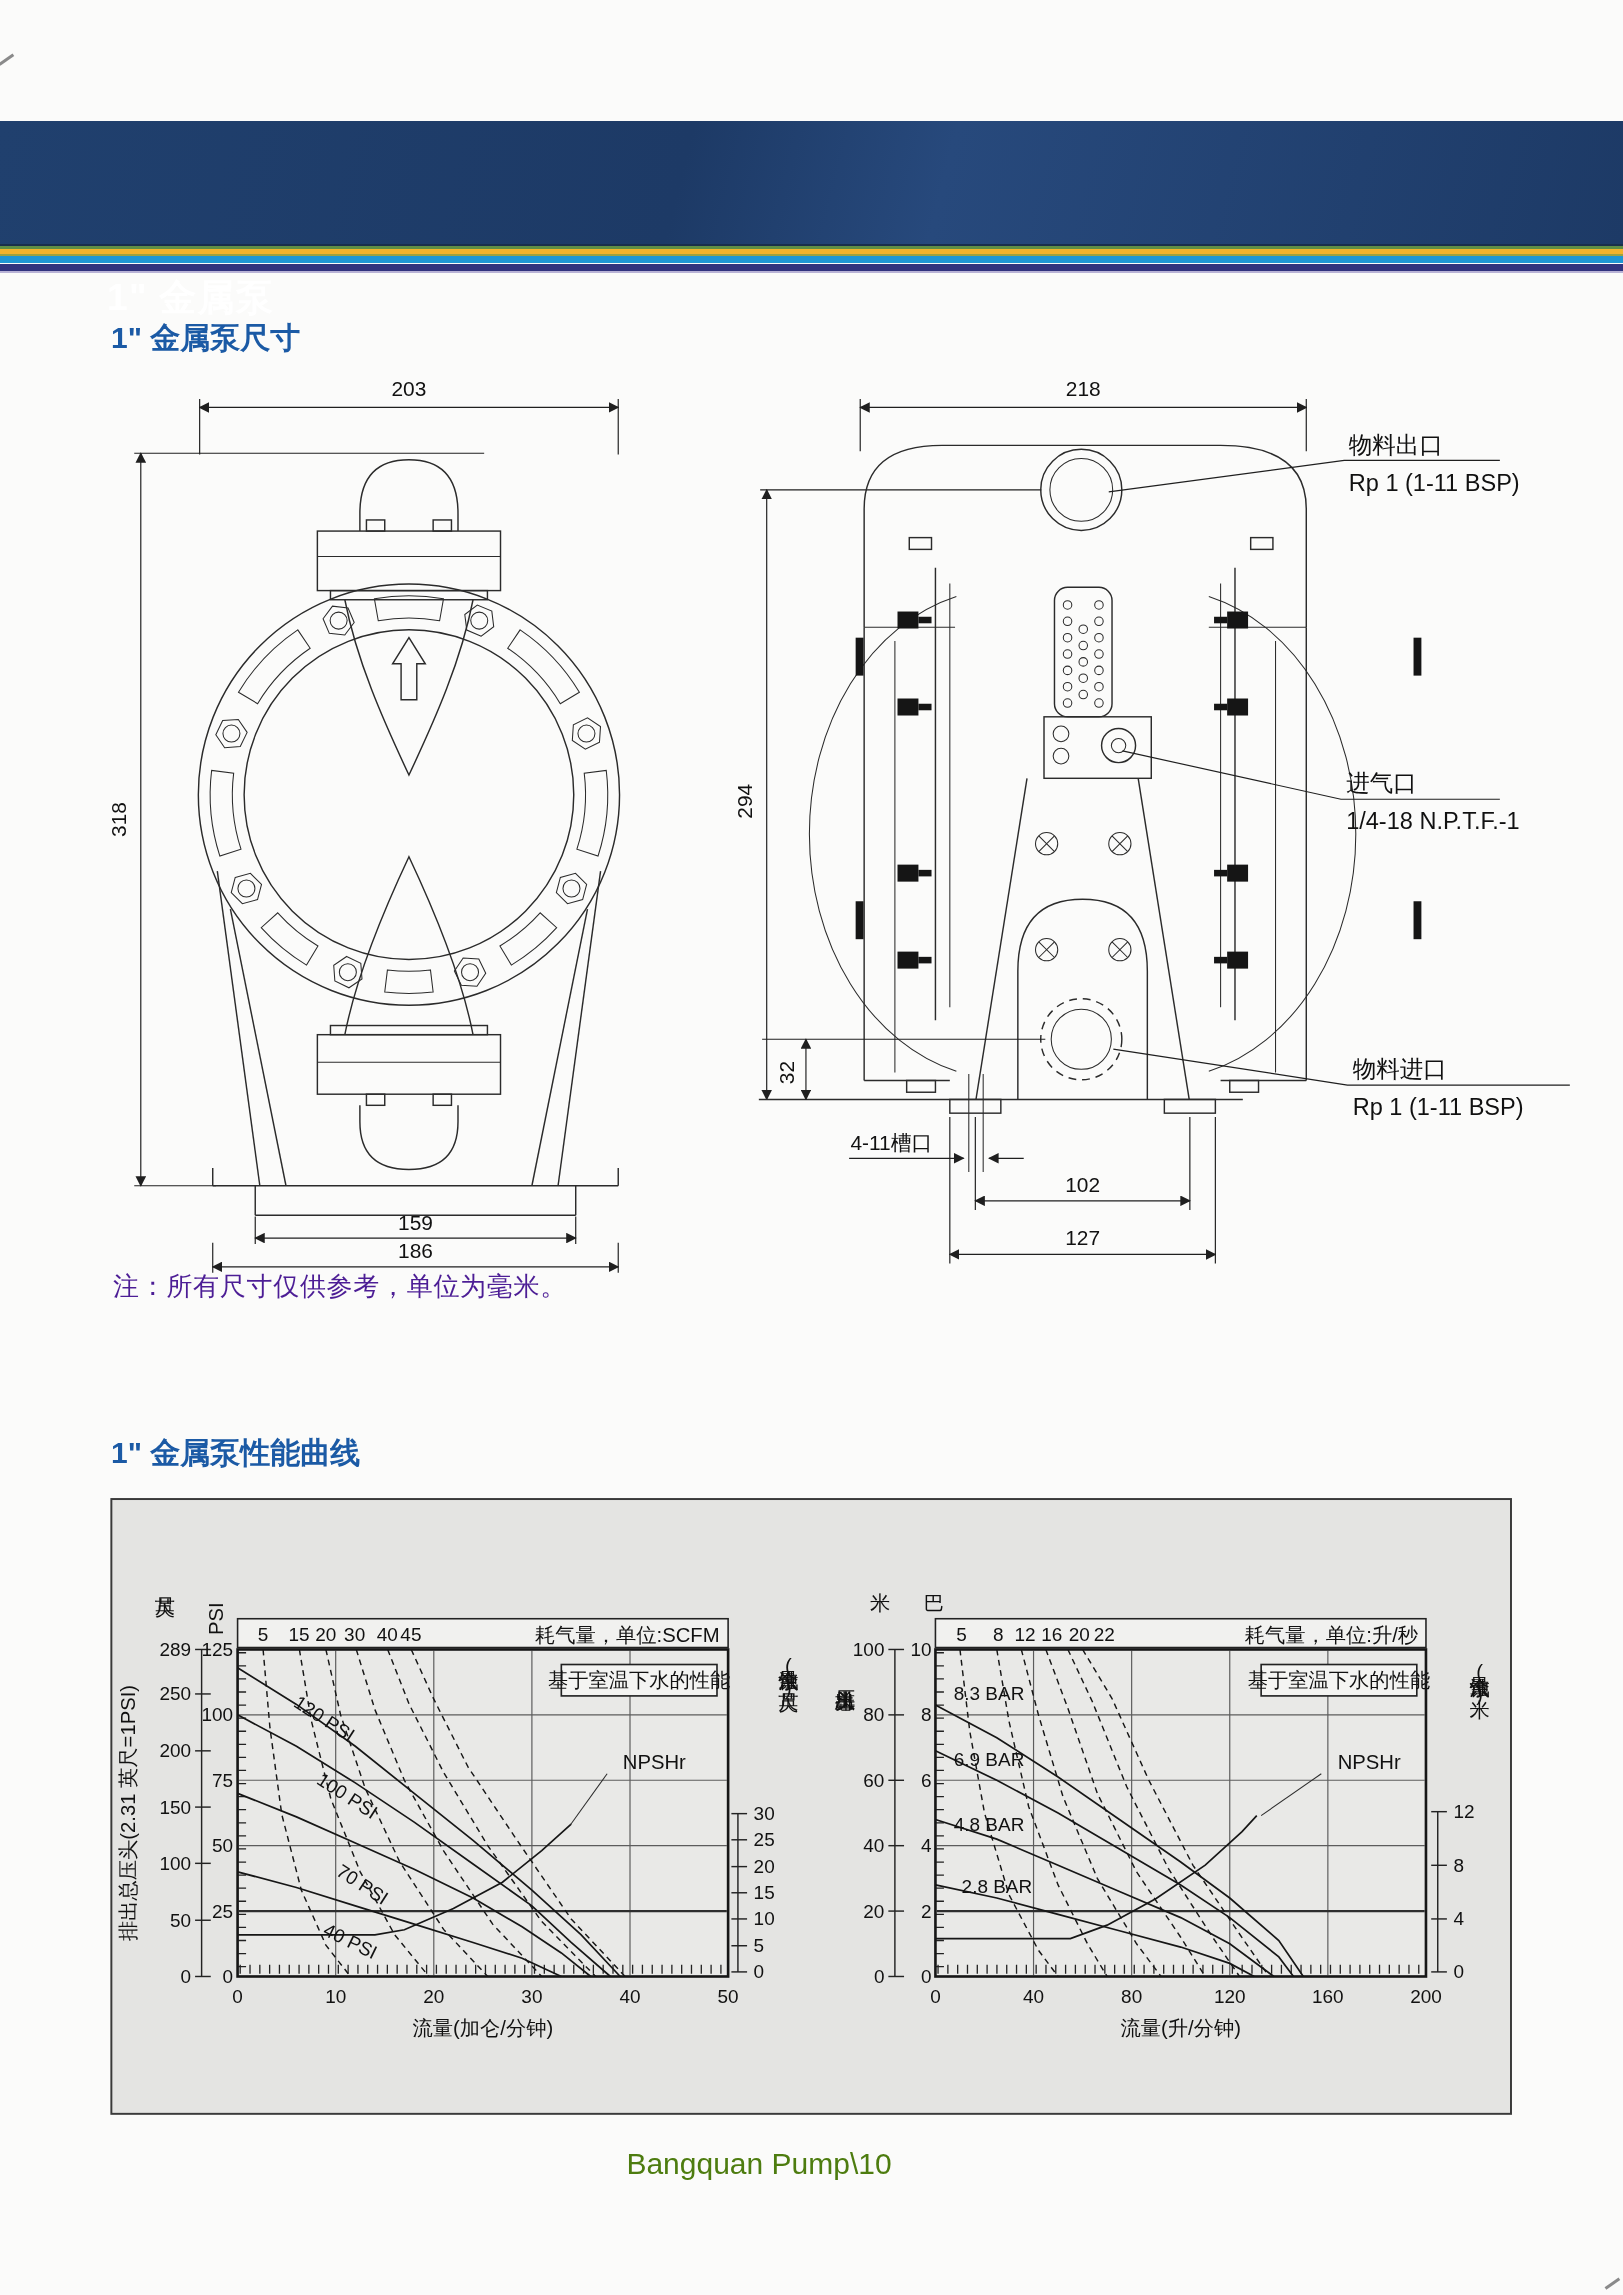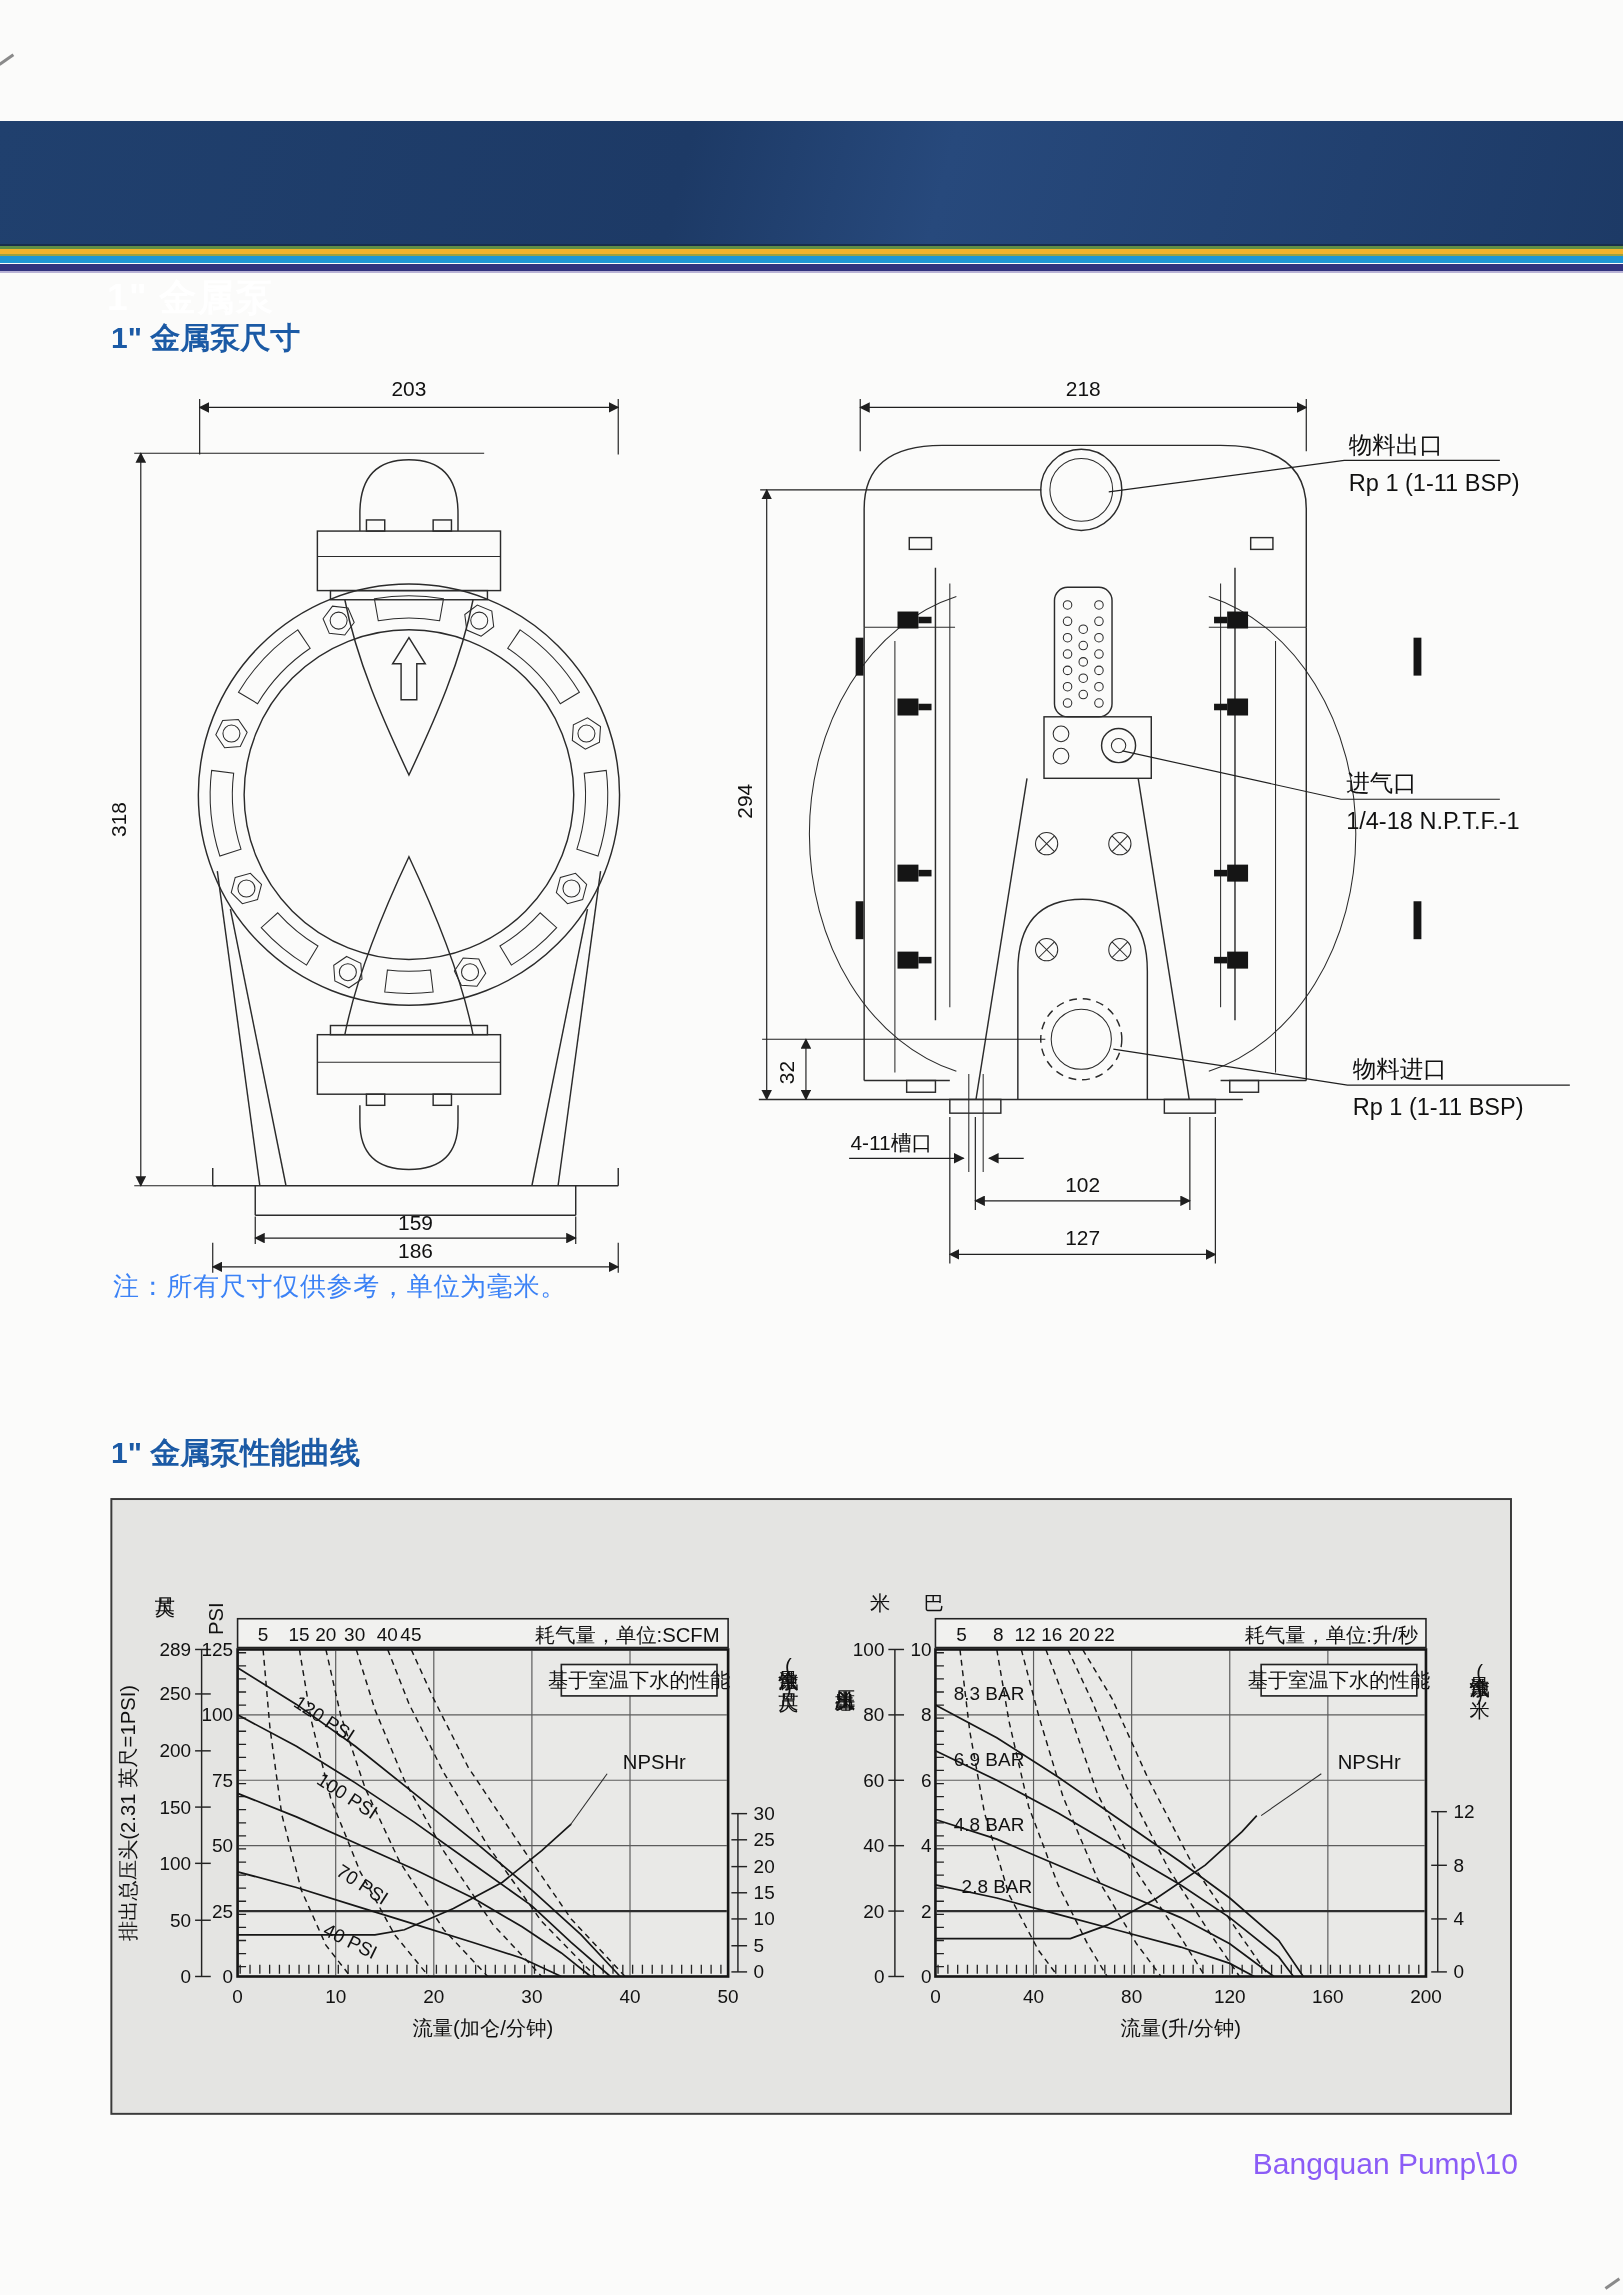--- a/index.html
+++ b/index.html
@@ -14,22 +14,22 @@
   #s1{top:244px;height:2px;background:#1a2f4a;}
   #s2{top:246px;height:2.6px;background:#5f8f45;}
   #s3{top:249px;height:5.9px;background:#f3b32b;}
   #s4{top:254px;height:2px;background:#9fa23e;}
   #s5{top:256px;height:7.2px;background:#1f97d4;}
   #s6{top:264px;height:7.9px;background:#31337e;}
   #s7{top:271px;height:2px;background:#b9b3d6;}
   .section-title{font-size:30px;font-weight:bold;color:#1b5aa5;}
   #dims-title{left:111px;top:318px;}
   #perf-title{left:111px;top:1433px;}
-  #note-line{left:113px;top:1269px;font-size:26px;color:#3b82f6;letter-spacing:0.7px;}
-  #footer-line{left:0;top:2147px;width:1518px;text-align:right;font-size:30px;color:#8b5cf6;}
+  #note-line{left:113px;top:1269px;font-size:26px;color:#4c1d95;letter-spacing:0.7px;}
+  #footer-line{left:0;top:2147px;width:1518px;text-align:center;font-size:30px;color:#4d7c0f;}
   .crop-mark{width:2.6px;height:17px;background:#8a8a8a;transform:rotate(55deg);}
   
   svg text{font-family:"Liberation Sans","DejaVu Sans",sans-serif;}
   .ln{fill:none;stroke:#2b2b2b;stroke-width:2.2;}
   .lnt{fill:none;stroke:#2b2b2b;stroke-width:1.6;}
   .fillb{fill:#151515;stroke:none;}
   .dim{fill:none;stroke:#1f1f1f;stroke-width:1.8;}
   .dimt{font-size:32px;fill:#111;}
   .callout{font-size:36px;fill:#111;}
   .panel{fill:#e4e4e2;stroke:#3a3a3a;stroke-width:3;}

